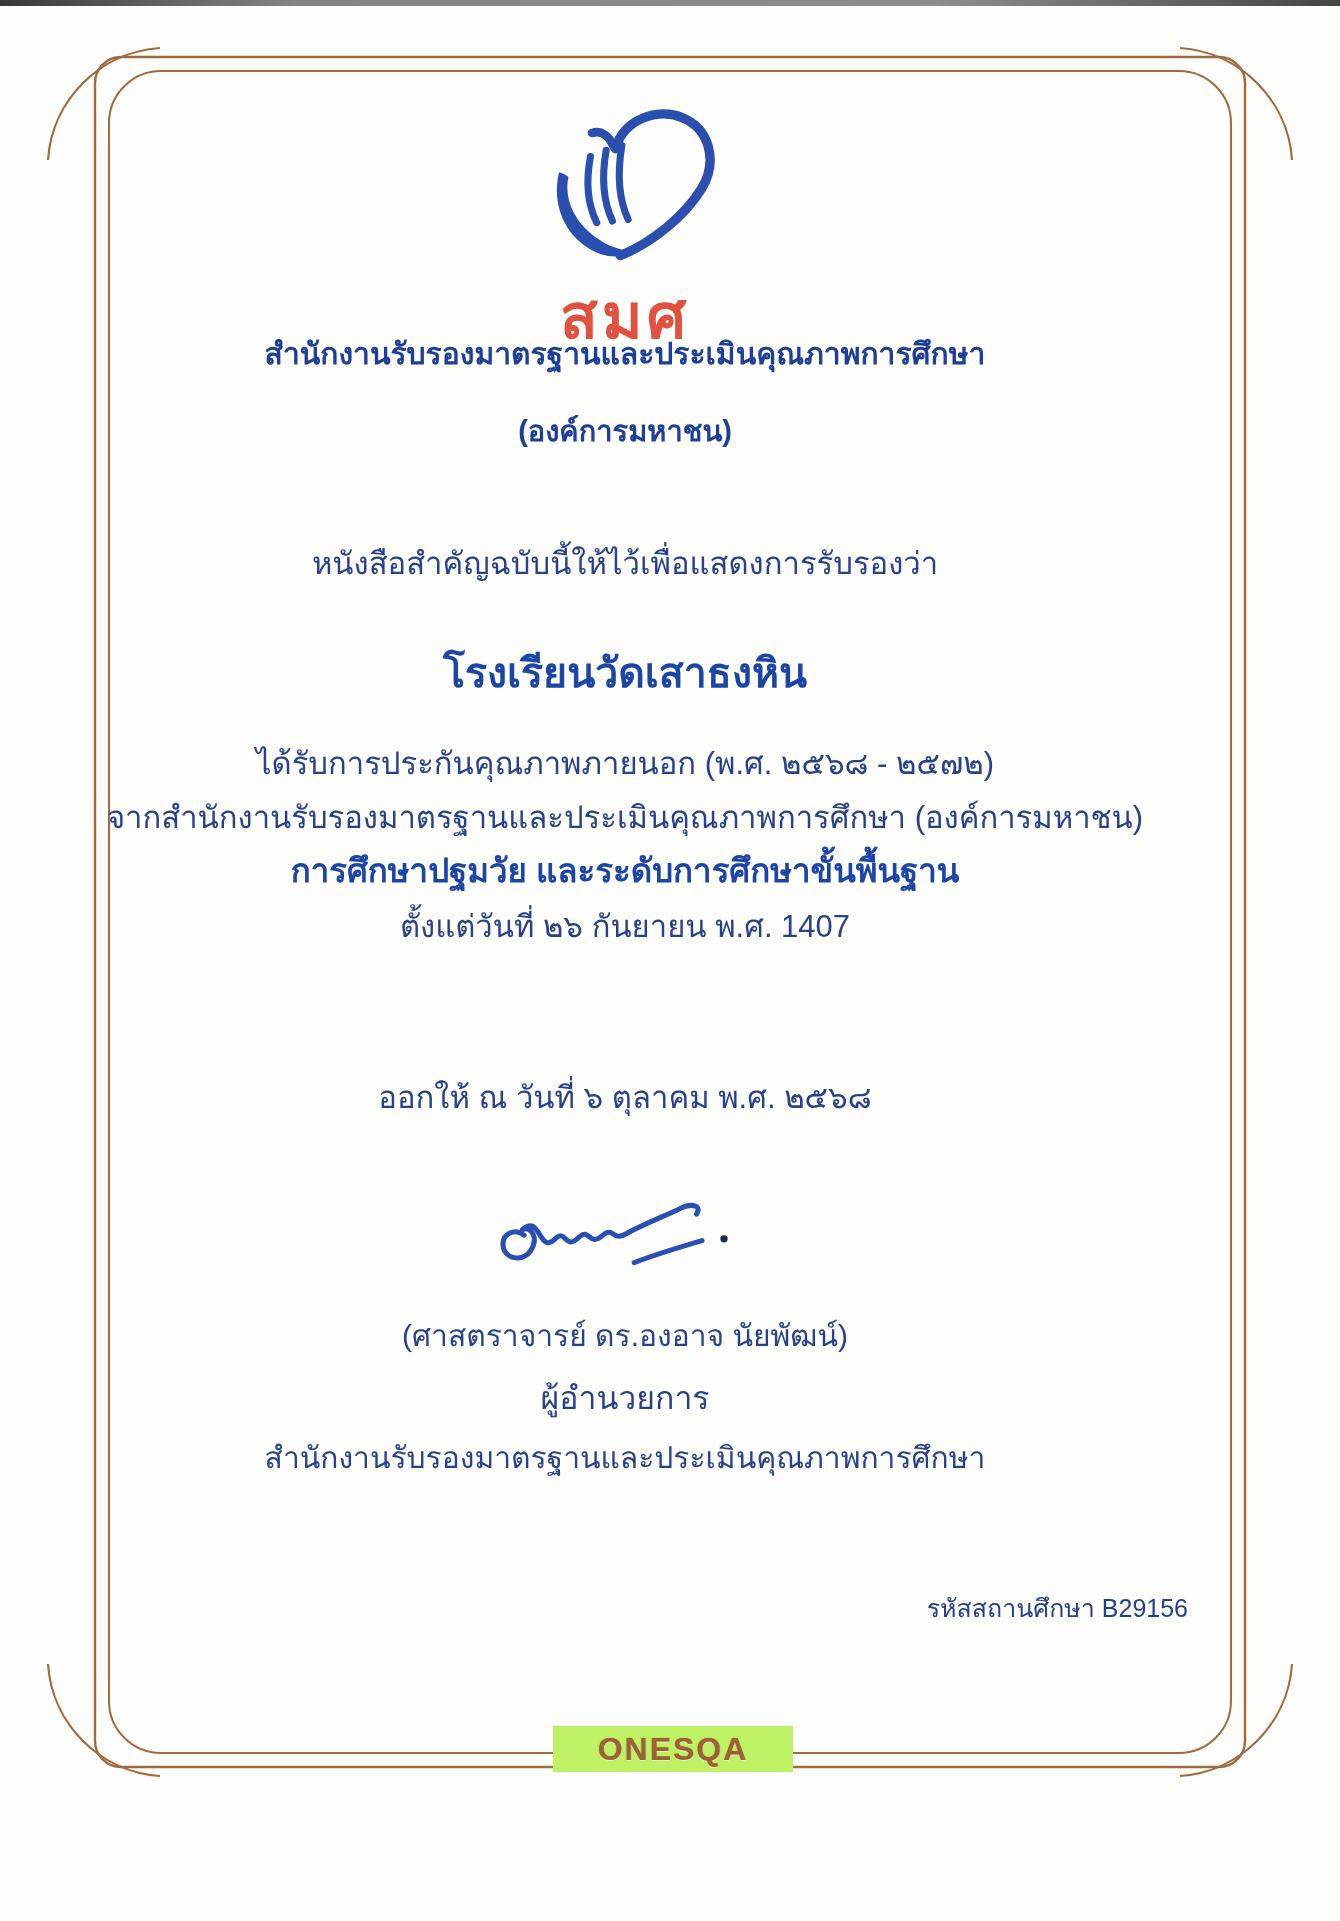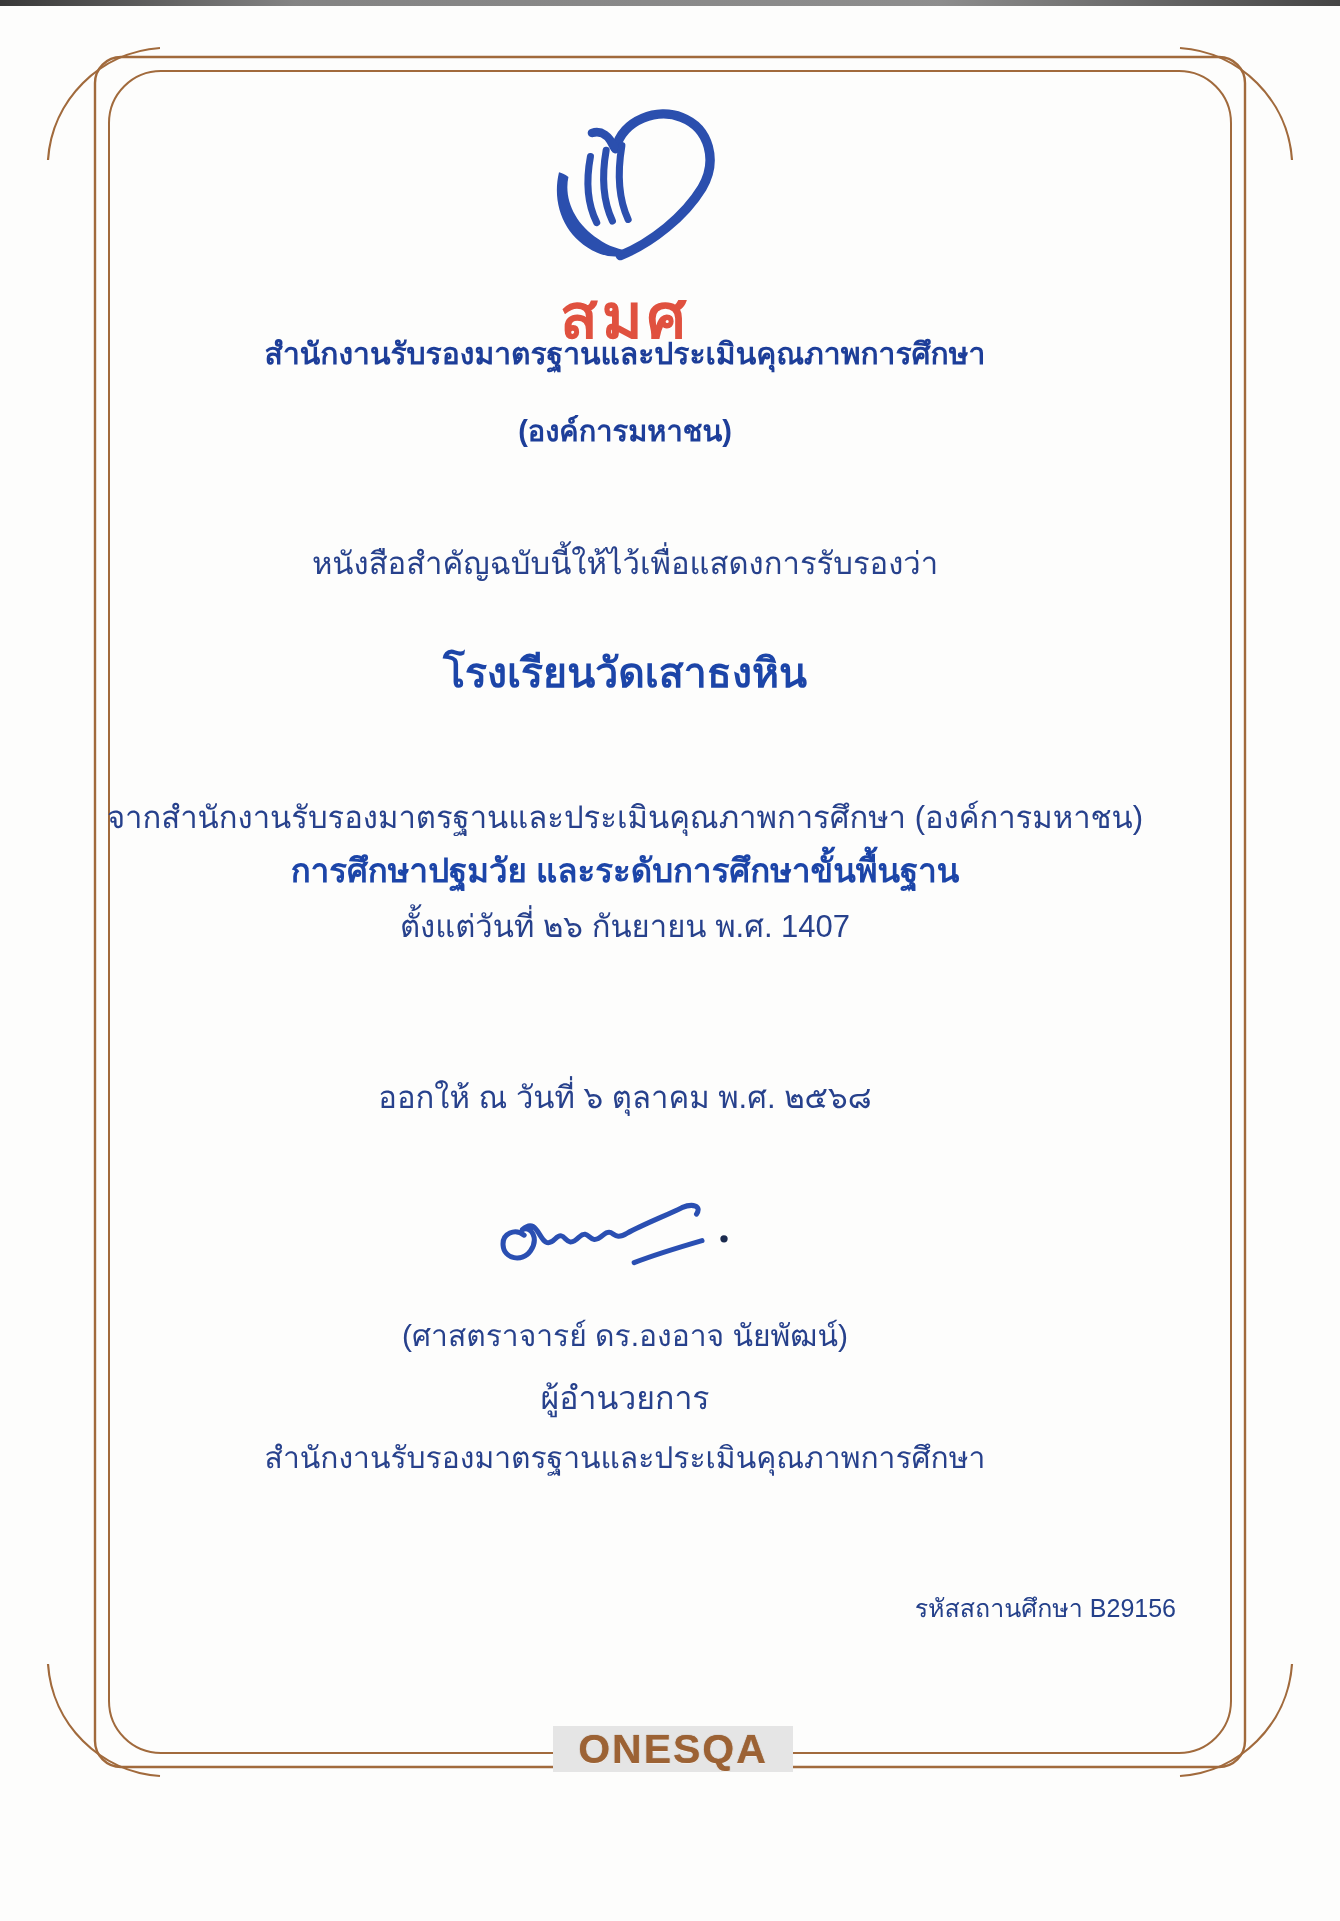--- a/index.html
+++ b/index.html
@@ -33,28 +33,28 @@
   .pline1{top:738px;font-size:31px;color:#27418c;}
   .pline2{top:792px;font-size:31px;color:#27418c;}
   .pline3{top:844px;font-size:33px;font-weight:bold;color:#1c45a8;}
   .pline4{top:901px;font-size:31px;color:#27418c;}
   .issue{top:1072px;font-size:31px;color:#27418c;}
   .sig-wrap{position:absolute;top:1182px;left:45px;width:1160px;text-align:center;}
   .signer-name{top:1312px;font-size:30px;color:#27418c;}
   .signer-title{top:1372px;font-size:32px;color:#27418c;}
   .signer-org{top:1434px;font-size:30px;color:#27418c;}
   .school-code{
-    position:absolute;top:1588px;right:164px;
+    position:absolute;top:1588px;right:152px;
     font-size:25px;color:#24408a;
   }
   .onesqa{
     position:absolute;top:1726px;left:553px;width:240px;height:46px;
-    background:#e5e5e5;
+    background:#bef264;
     display:flex;align-items:center;justify-content:center;
-    font-size:41px;font-weight:bold;letter-spacing:2px;
+    font-size:32px;font-weight:bold;letter-spacing:2px;
     color:#9c6234;
     text-shadow:0 1px 0 rgba(255,255,255,.6), 0 0 1px #7a4a22;
   }
 </style>
 </head>
 <body>
 
 <div class="page">
 
   <div class="scan-edge-top"></div>
@@ -92,20 +92,21 @@
     </svg>
     <div class="logo-acronym">สมศ</div>
   </div>
 
   <div class="center-col org-name">สำนักงานรับรองมาตรฐานและประเมินคุณภาพการศึกษา</div>
   <div class="center-col org-suffix">(องค์การมหาชน)</div>
 
   <div class="center-col certify">หนังสือสำคัญฉบับนี้ให้ไว้เพื่อแสดงการรับรองว่า</div>
   <div class="center-col school">โรงเรียนวัดเสาธงหิน</div>
 
+  <div class="center-col pline1">ได้รับการประกันคุณภาพภายนอก (พ.ศ. ๒๕๖๘ - ๒๕๗๒)</div>
   <div class="center-col pline3">การศึกษาปฐมวัย และระดับการศึกษาขั้นพื้นฐาน</div>
   <div class="center-col pline2">จากสำนักงานรับรองมาตรฐานและประเมินคุณภาพการศึกษา (องค์การมหาชน)</div>
   <div class="center-col pline4">ตั้งแต่วันที่ ๒๖ กันยายน พ.ศ. 1407</div>
 
   <div class="center-col issue">ออกให้ ณ วันที่ ๖ ตุลาคม พ.ศ. ๒๕๖๘</div>
 
   <div class="sig-wrap">
     <svg width="290" height="110" viewBox="0 0 300 120">
       <g stroke="#2a4fb2" stroke-width="5.5" fill="none" stroke-linecap="round" stroke-linejoin="round">
         <path d="M40,58

